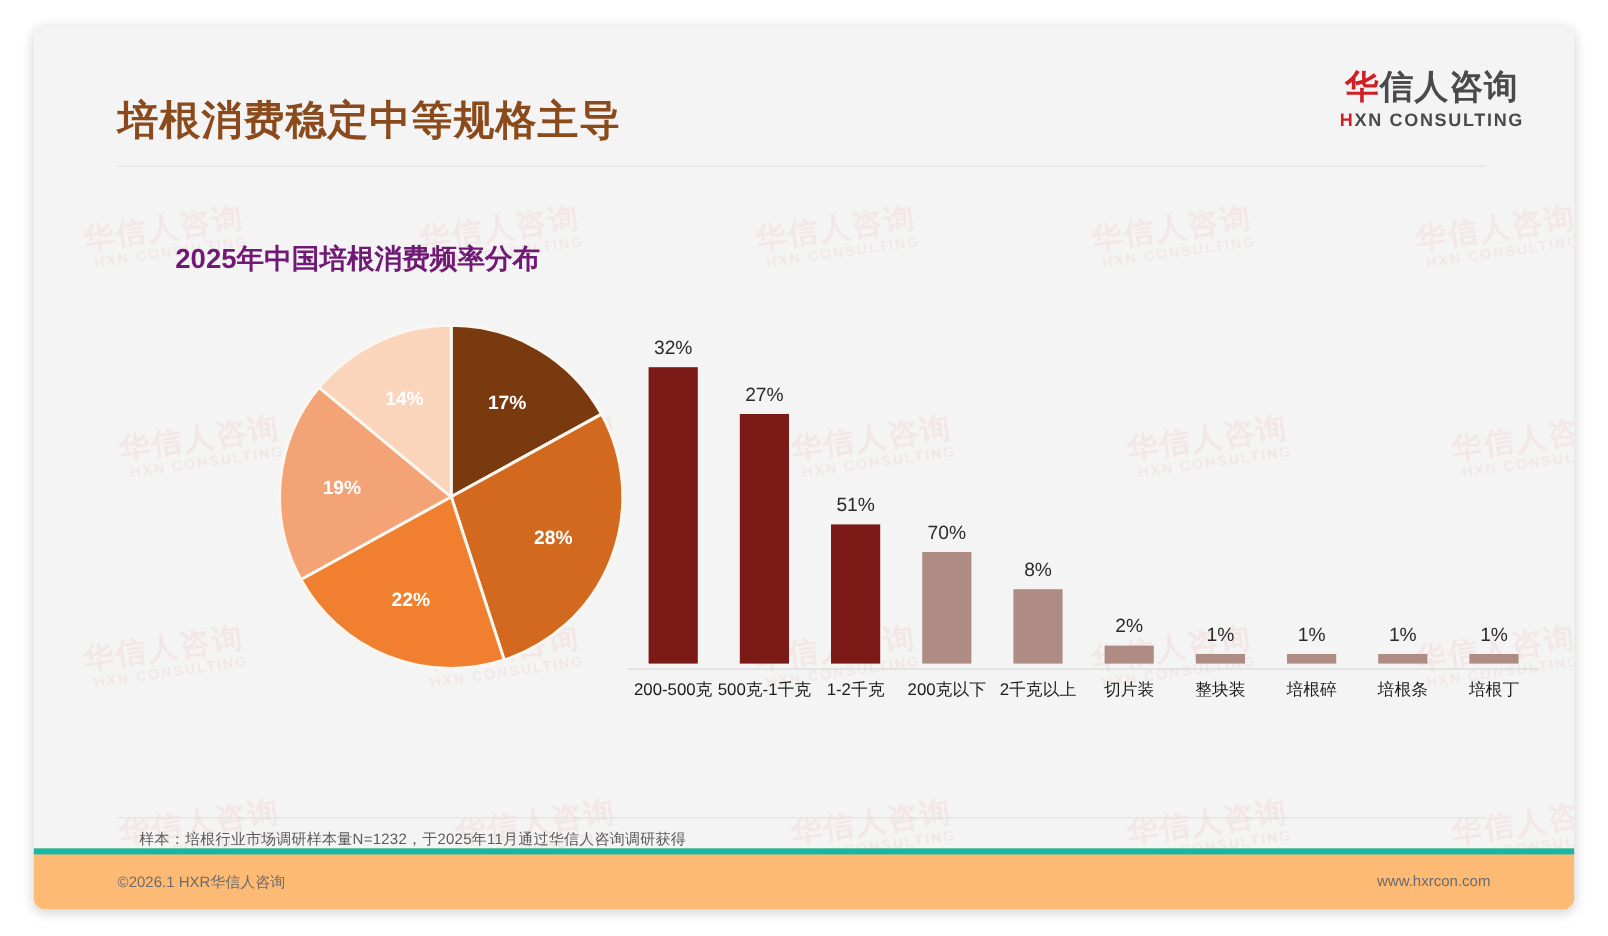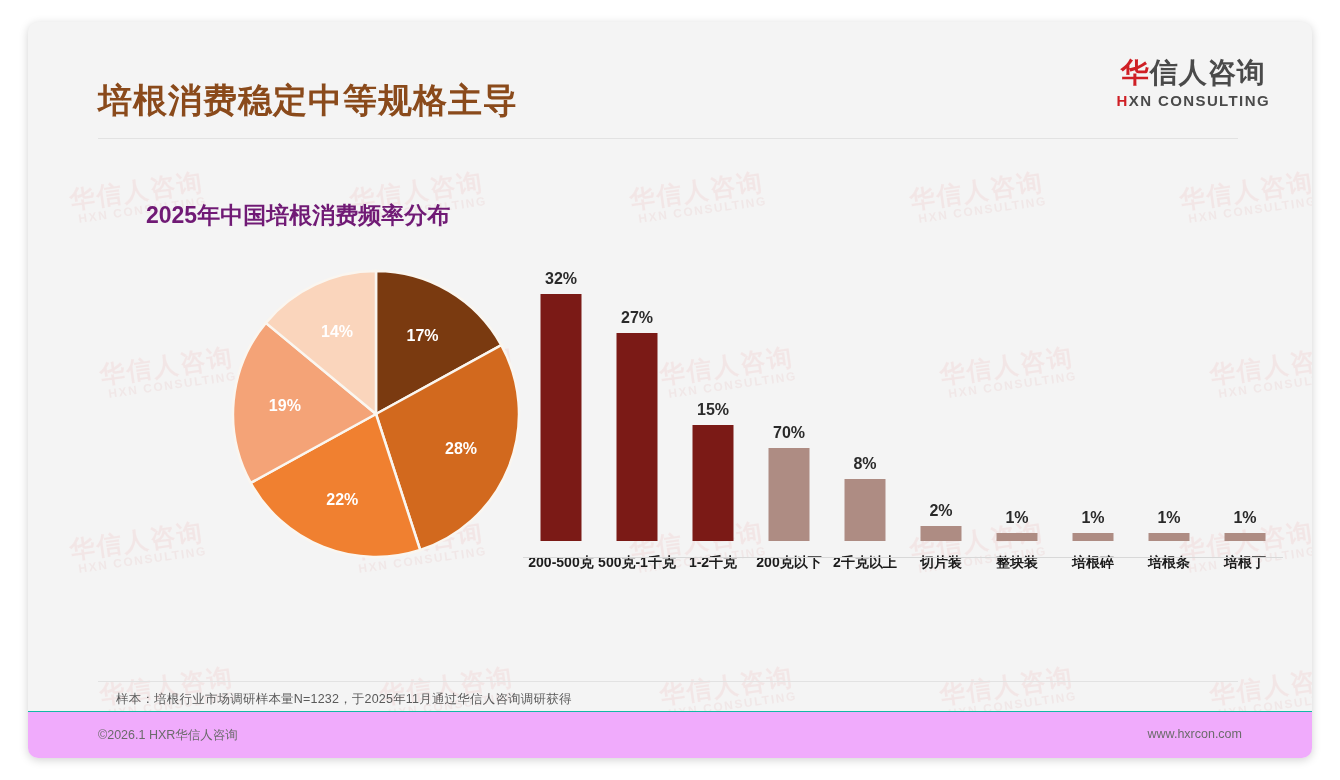--- a/index.html
+++ b/index.html
@@ -189,24 +189,23 @@
   .bar-axis {
     position: absolute;
     left: 0;
     top: 305px;
     width: 760px;
     height: 1px;
     background: #d8d8d8;
   }
   .bar-col {
     position: absolute;
-    bottom: 16px;
+    bottom: 4px;
     width: 80px;
     height: 305px;
-    font-weight: bold;
   }
   .bar-rect {
     position: absolute;
     bottom: 0;
     left: 50%;
     transform: translateX(-50%);
     width: 41px;
   }
   .bar-value {
     position: absolute;
@@ -248,22 +247,22 @@
     padding-left: 18px;
   }
 
   
   .bottom-bar {
     position: absolute;
     left: 0;
     bottom: 0;
     width: 100%;
     height: 46px;
-    background: #f0abfc;
-    border-top: 1px solid #14b8a6;
+    background: #fdba74;
+    border-top: 5px solid #14b8a6;
     z-index: 3;
   }
   .bottom-left {
     position: absolute;
     left: 70px;
     top: 15px;
     font-size: 12.5px;
     color: #6b6b6b;
     white-space: nowrap;
   }
@@ -399,21 +398,21 @@
             <div class="bar-value" style="bottom: 252.857px;">32%</div>
             <div class="bar-cat" style="left: -9px;">200-500克</div>
           </div>
           <div class="bar-col" style="left: 76px; width: 76px;">
             <div class="bar-rect" style="height: 208.286px; background: rgb(123, 26, 22);"></div>
             <div class="bar-value" style="bottom: 214.286px;">27%</div>
             <div class="bar-cat" style="left: -9px;">500克-1千克</div>
           </div>
           <div class="bar-col" style="left: 152px; width: 76px;">
             <div class="bar-rect" style="height: 115.714px; background: rgb(123, 26, 22);"></div>
-            <div class="bar-value" style="bottom: 121.714px;">15%</div>
+            <div class="bar-value" style="bottom: 121.714px;">51%</div>
             <div class="bar-cat" style="left: -9px;">1-2千克</div>
           </div>
           <div class="bar-col" style="left: 228px; width: 76px;">
             <div class="bar-rect" style="height: 92.5714px; background: rgb(174, 140, 131);"></div>
             <div class="bar-value" style="bottom: 98.5714px;">70%</div>
             <div class="bar-cat" style="left: -9px;">200克以下</div>
           </div>
           <div class="bar-col" style="left: 304px; width: 76px;">
             <div class="bar-rect" style="height: 61.7143px; background: rgb(174, 140, 131);"></div>
             <div class="bar-value" style="bottom: 67.7143px;">8%</div>

